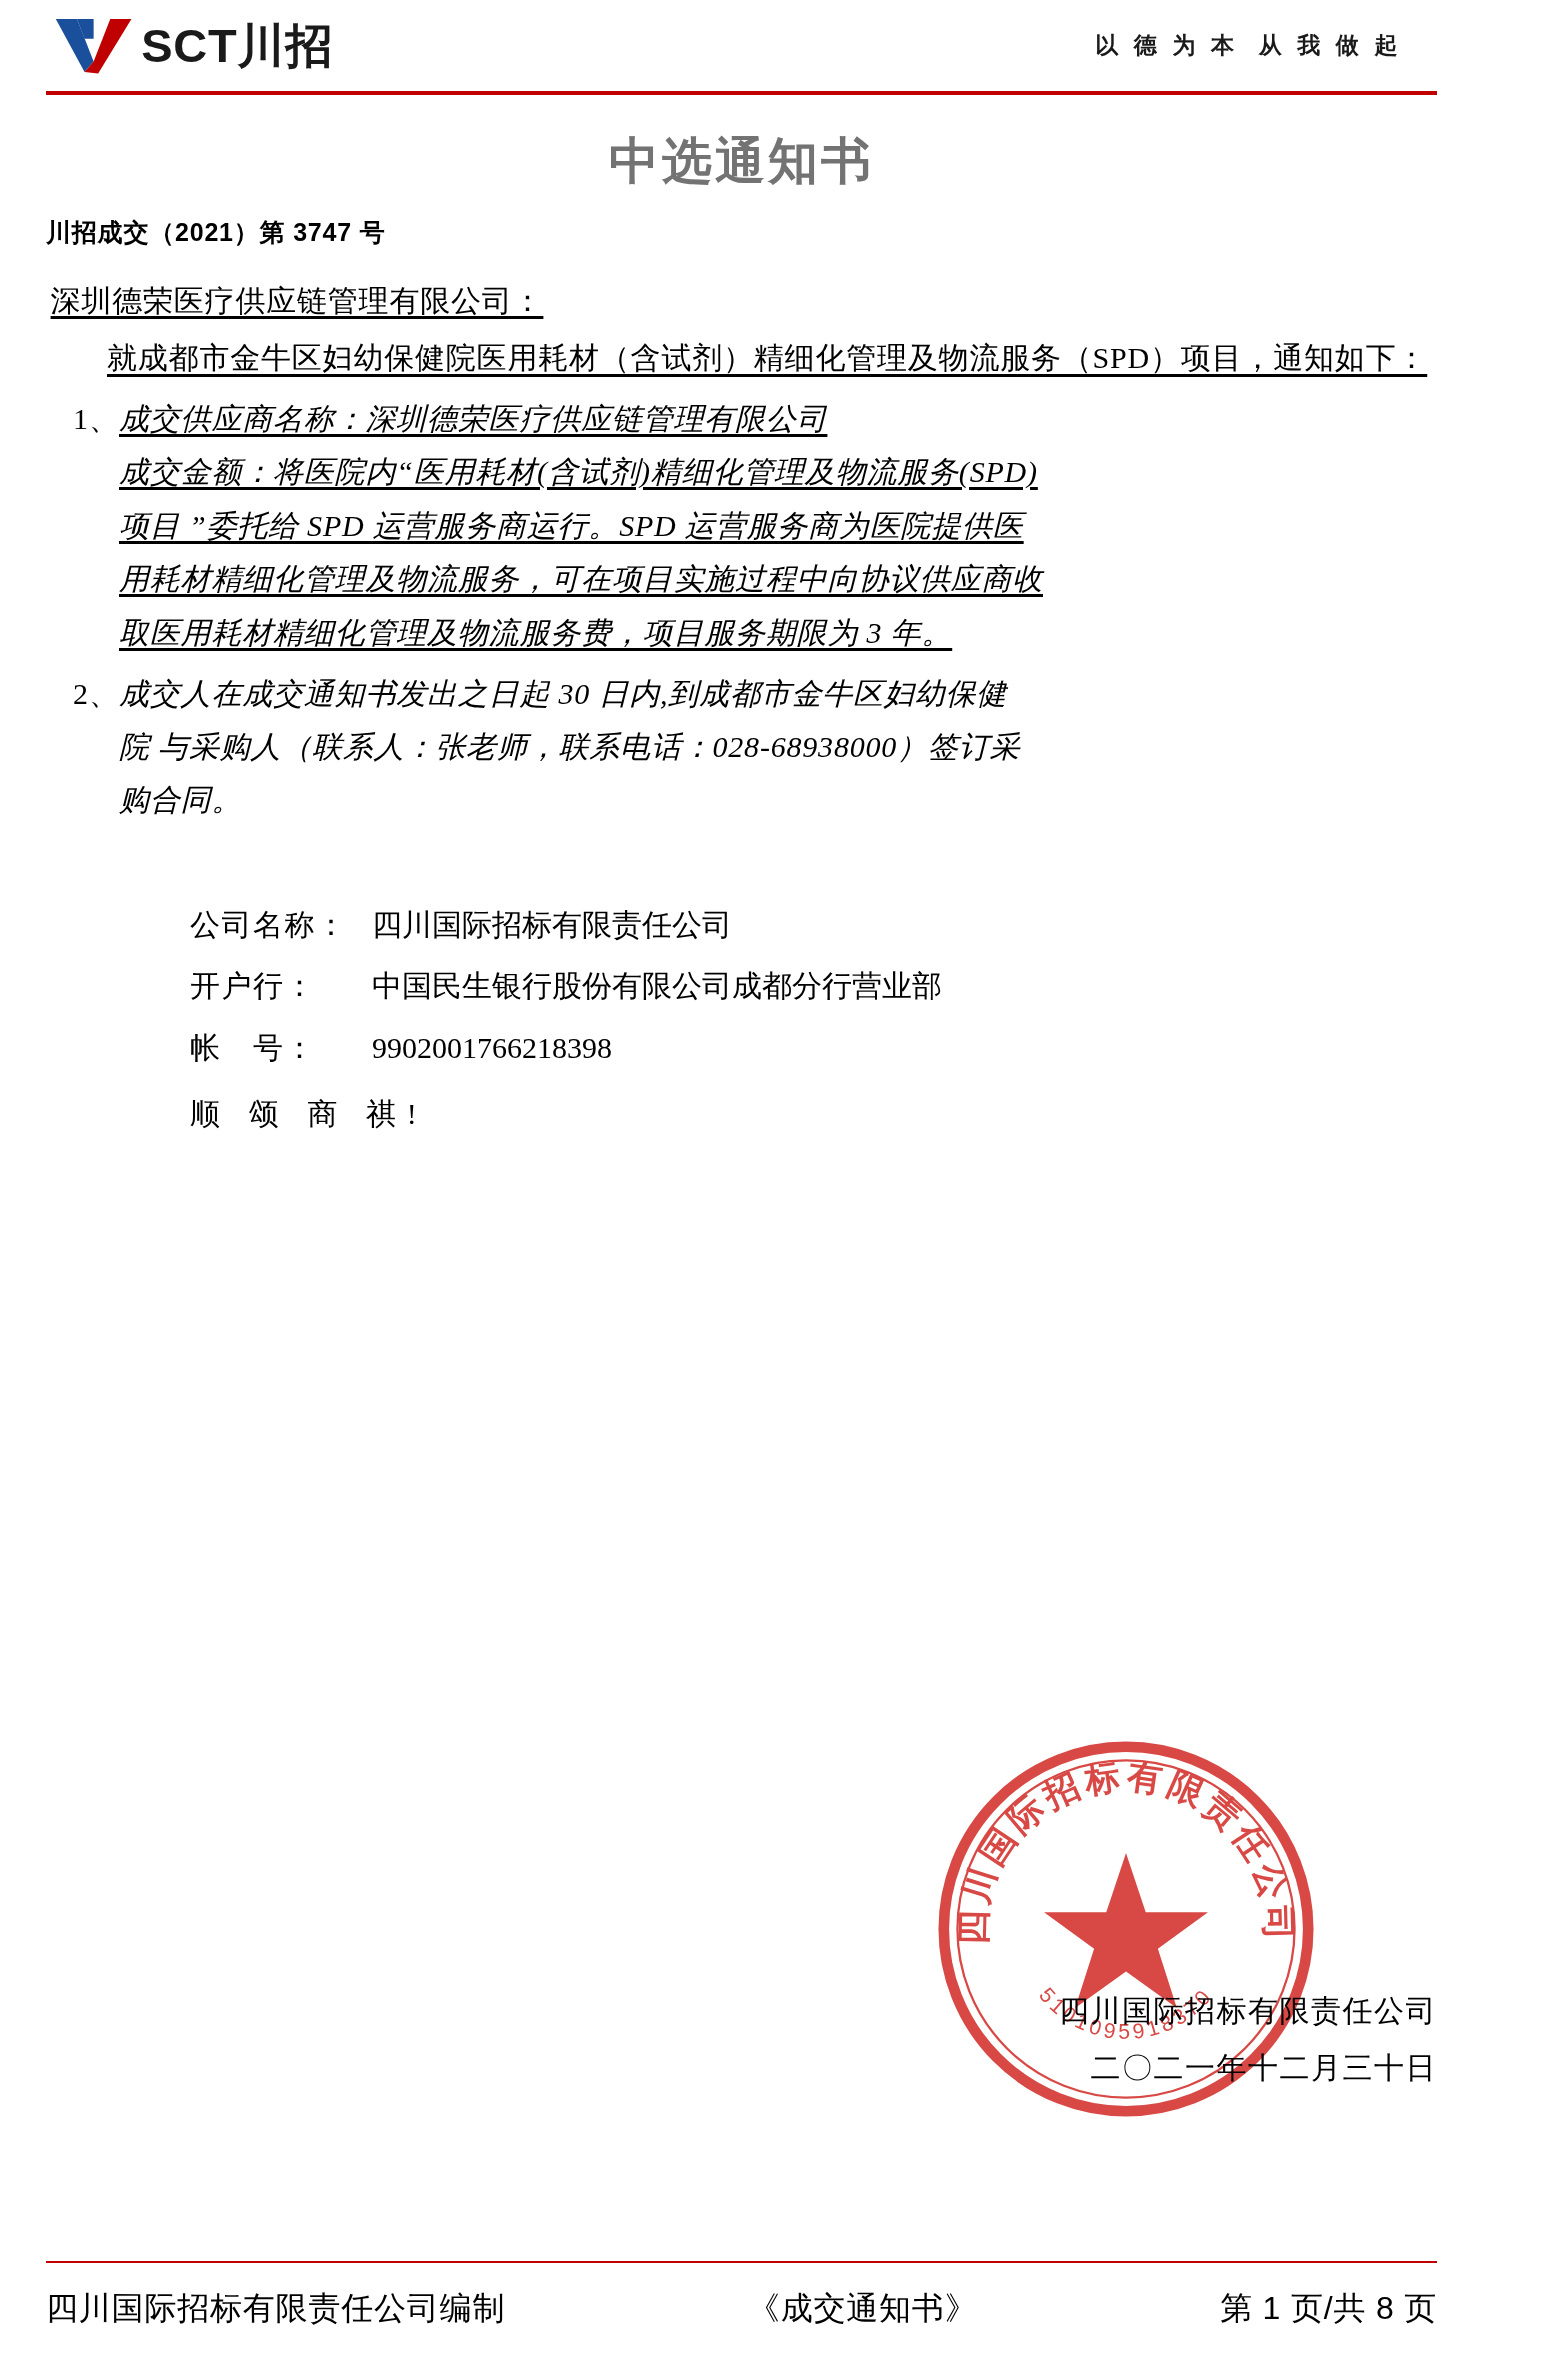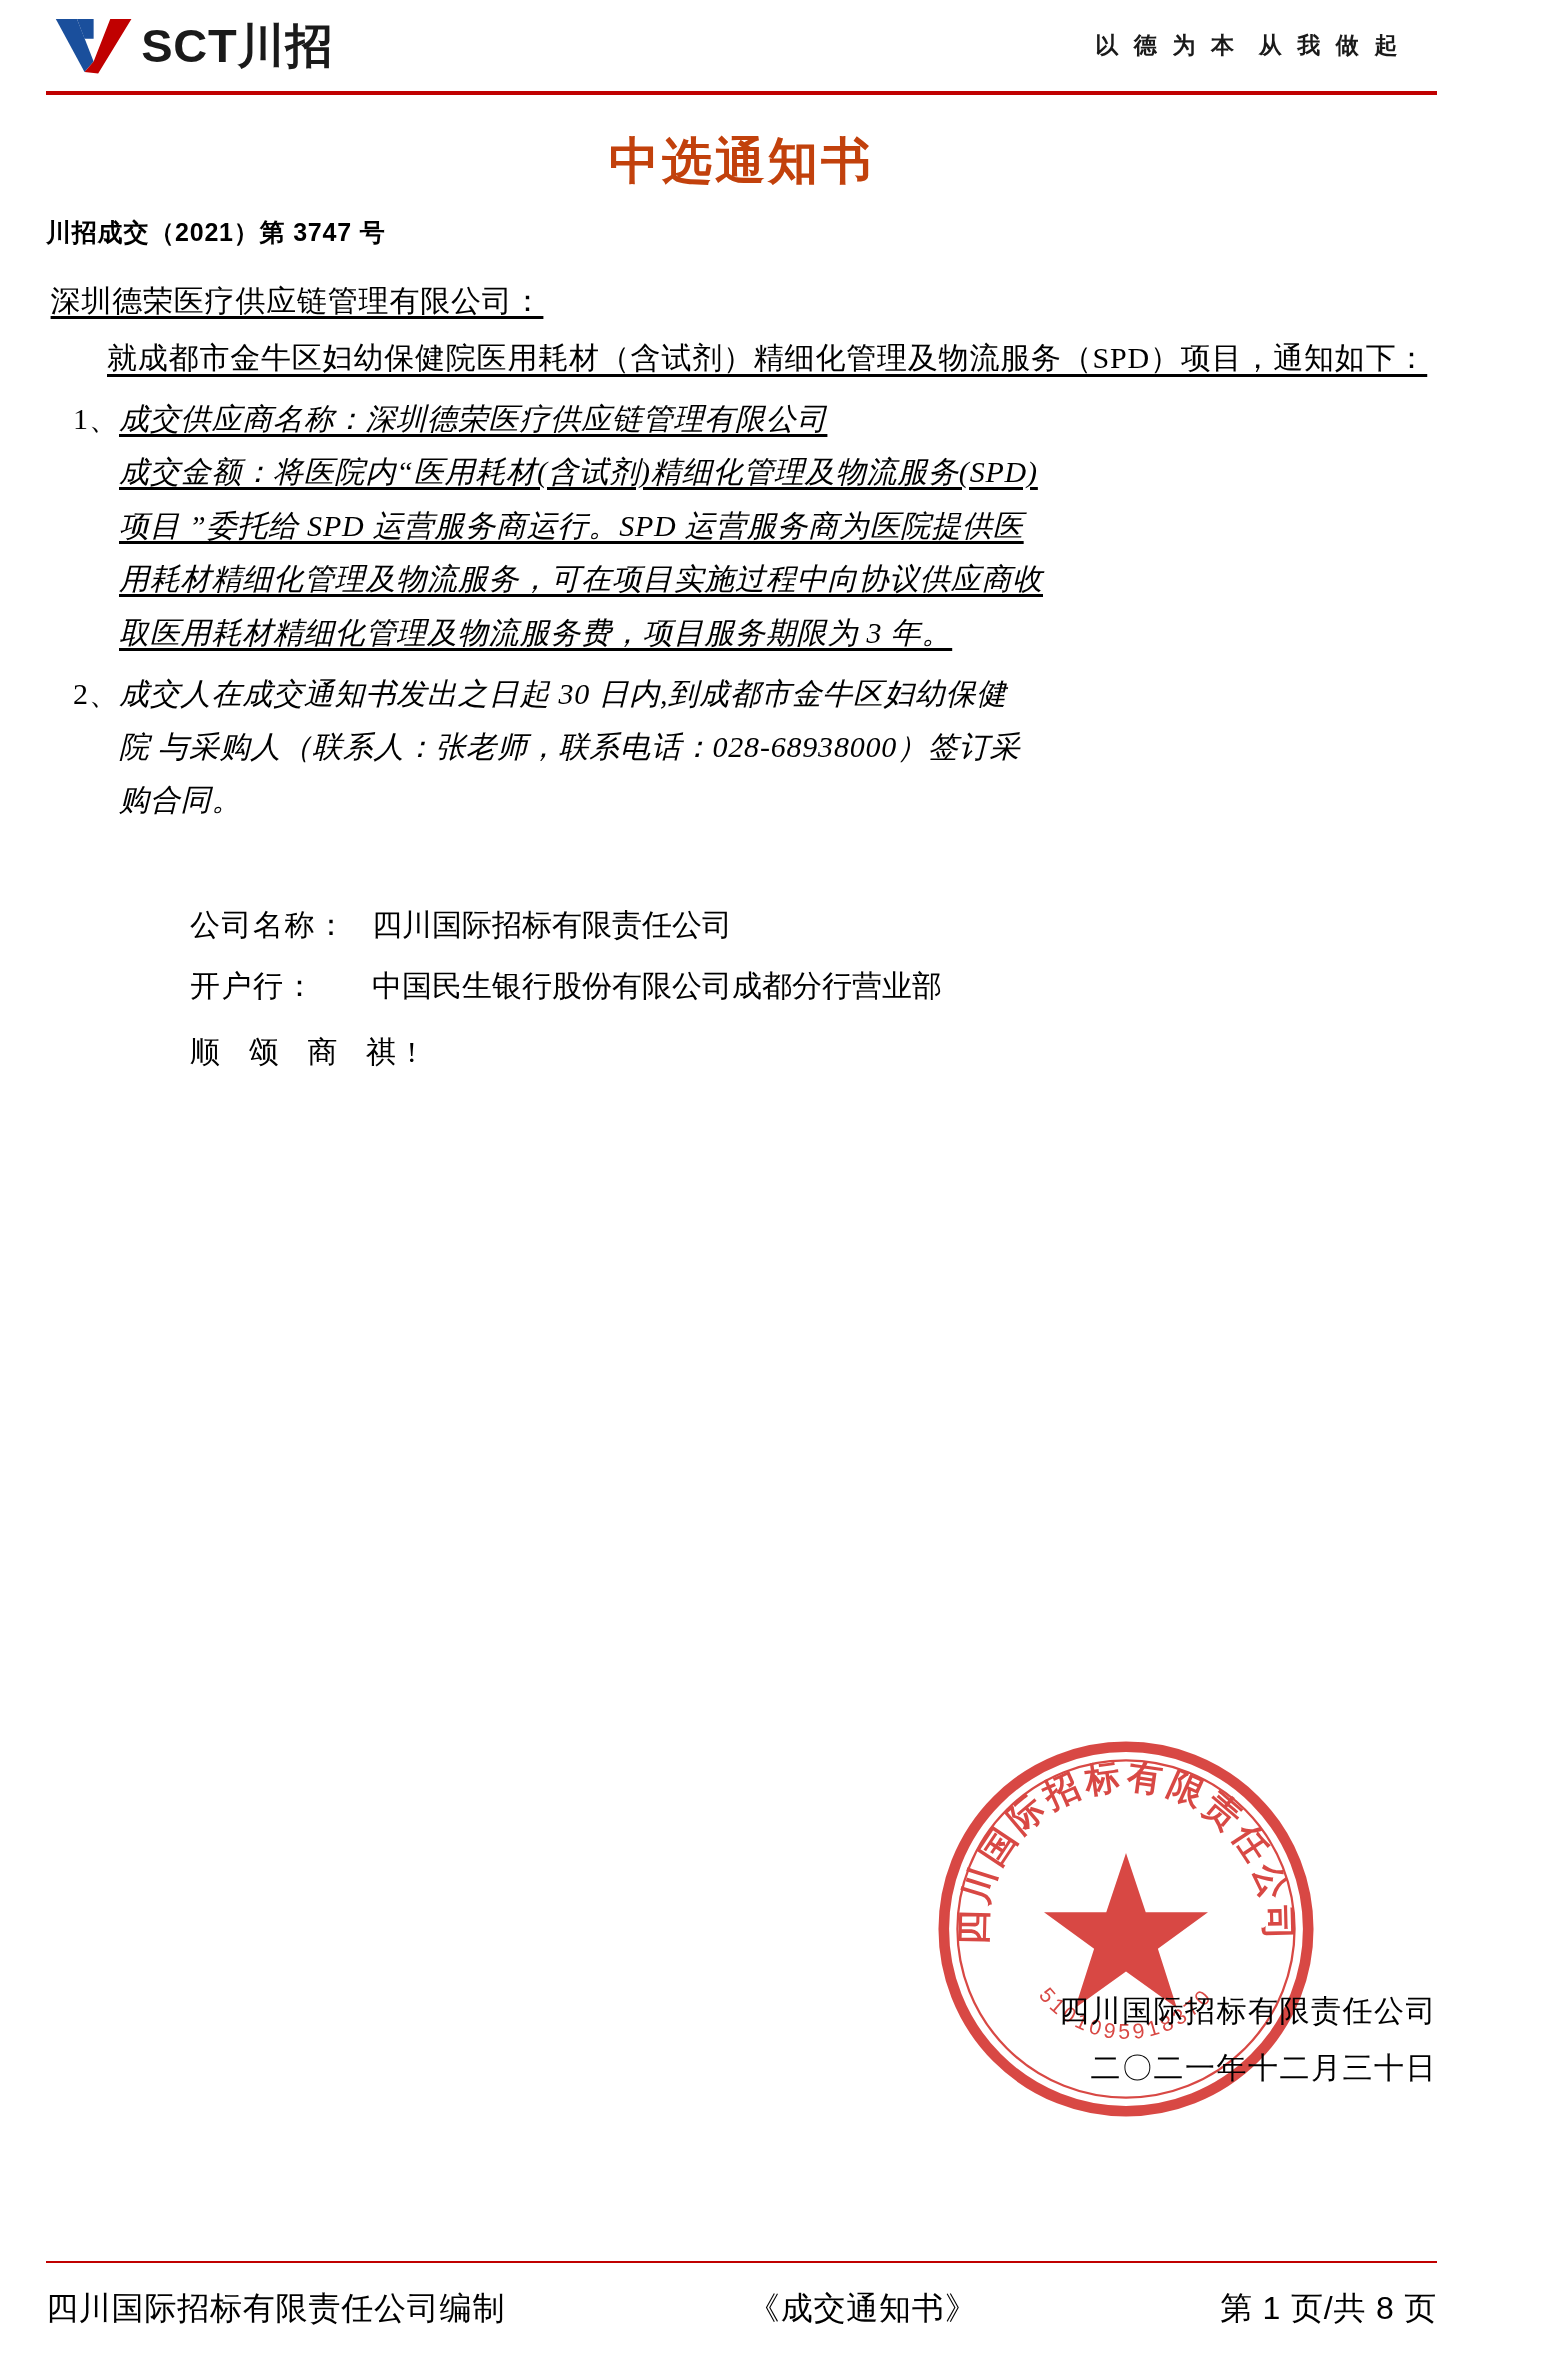--- a/index.html
+++ b/index.html
@@ -67,21 +67,21 @@
   }
 
   
   .doc-title {
     text-align: center;
     font-family: "Liberation Sans", sans-serif;
     font-weight: bold;
     font-size: 50px;
     letter-spacing: 3px;
     margin-top: 33px;
-    color: #c2410c;
+    color: #737373;
   }
   .doc-number {
     text-align: left;
     font-family: "Liberation Sans", sans-serif;
     font-weight: bold;
     font-size: 25px;
     letter-spacing: 0.8px;
     margin-top: 21px;
     color: #000;
   }
@@ -249,20 +249,24 @@
   </div>
 
   <div class="sign-block">
     <div class="sign-row">
       <div class="sign-label">公司名称：</div>
       <div class="sign-value">四川国际招标有限责任公司</div>
     </div>
     <div class="sign-row">
       <div class="sign-label">开户行：</div>
       <div class="sign-value">中国民生银行股份有限公司成都分行营业部</div>
+    </div>
+    <div class="sign-row">
+      <div class="sign-label wide-space">帐　号：</div>
+      <div class="sign-value">9902001766218398</div>
     </div>
     <div class="greeting">顺 颂 商 祺!</div>
   </div>
 
   <div class="seal">
     <svg width="410" height="410" viewBox="0 0 540 540">
       <defs>
         <path id="sealTopArc" d="M 85,270 A 185,185 0 0 1 455,270"></path>
         <path id="sealBottomArc" d="M 125,270 A 145,145 0 0 0 415,270"></path>
       </defs>

